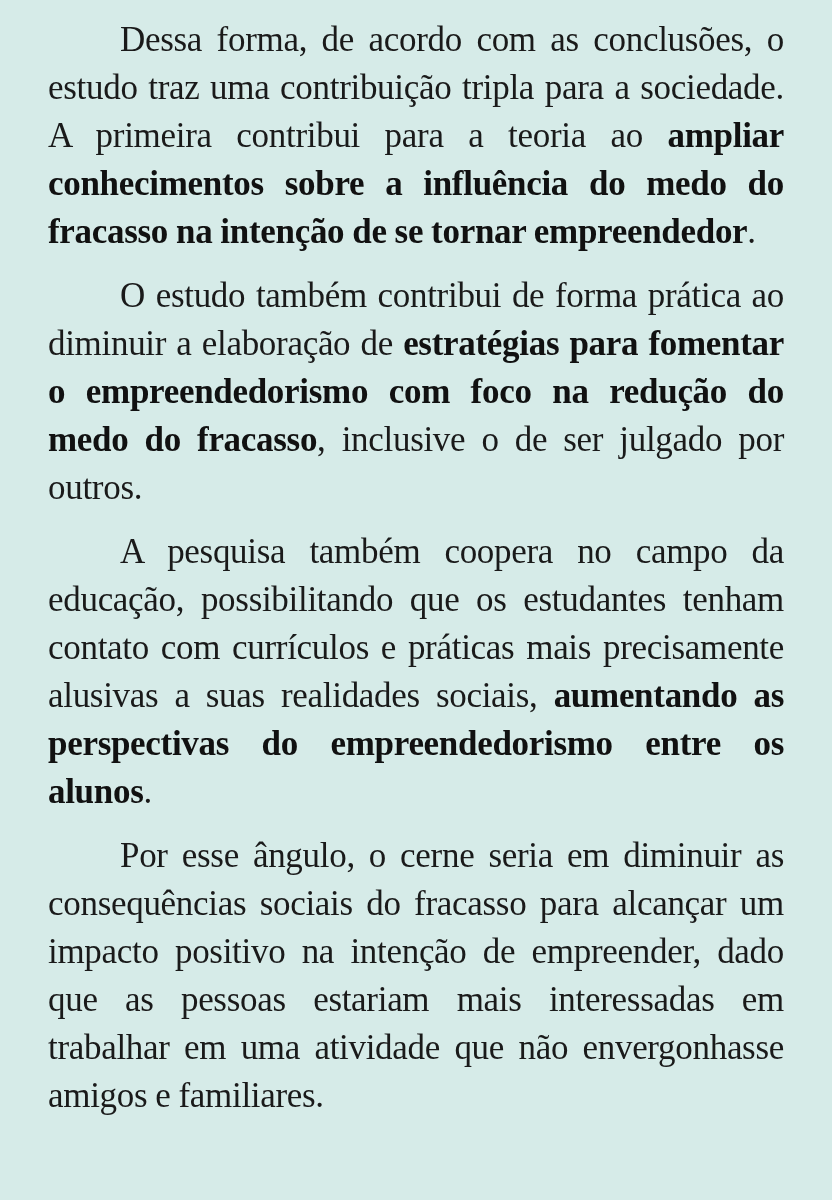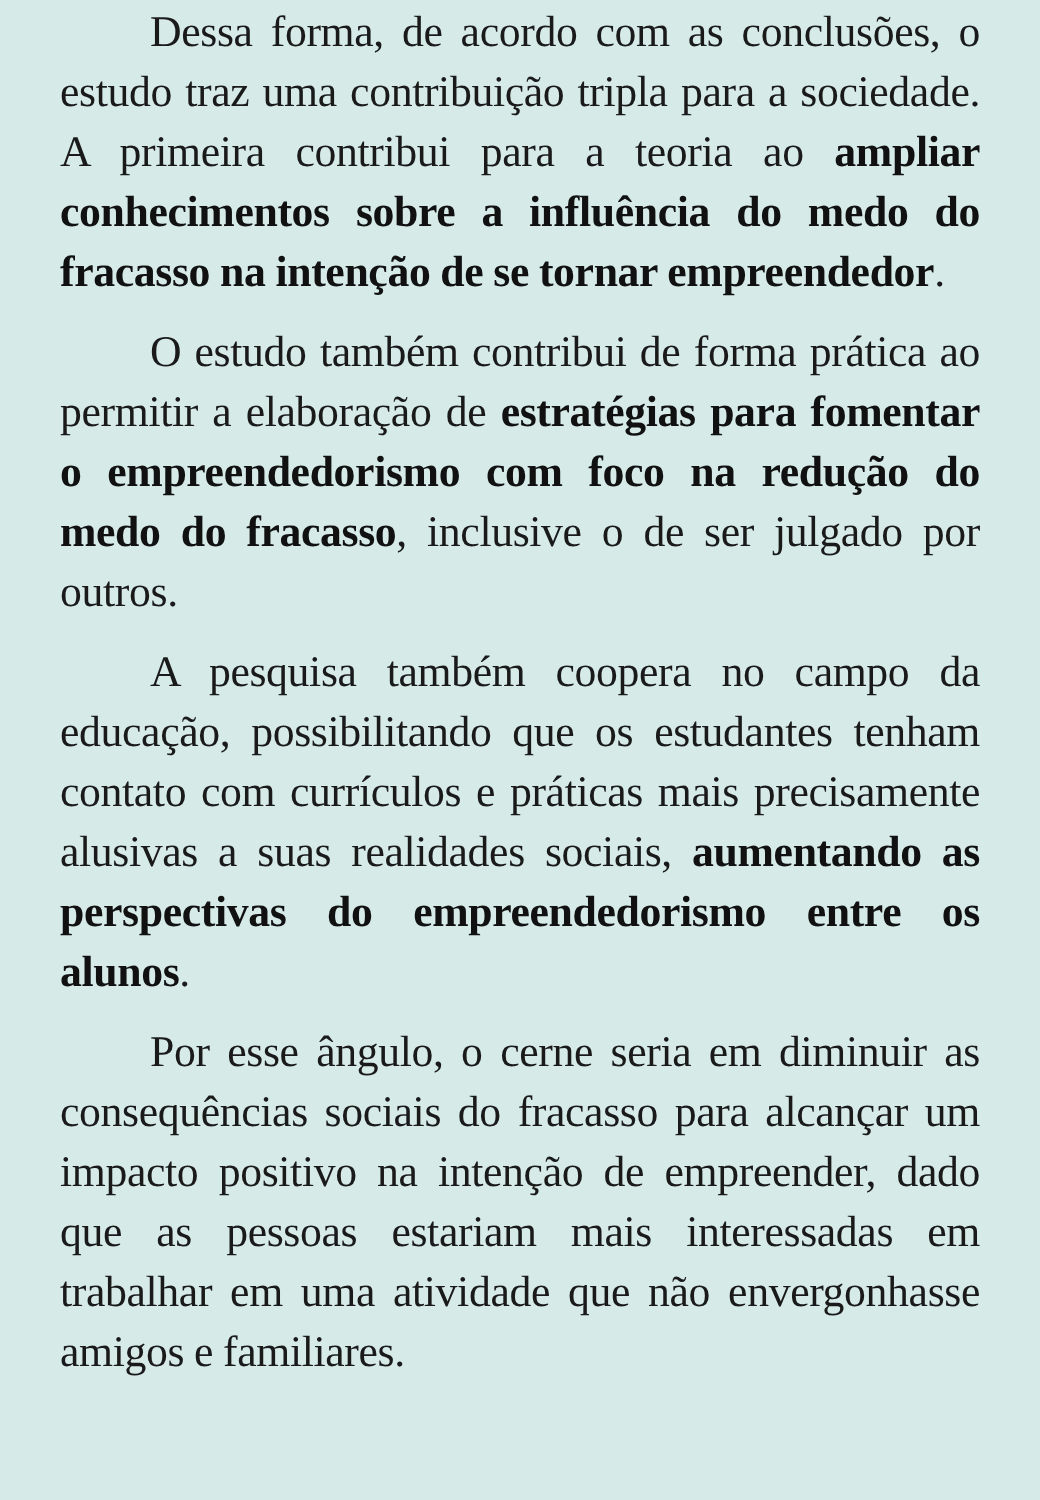--- a/index.html
+++ b/index.html
@@ -25,31 +25,31 @@
       letter-spacing: -0.3px;
       word-spacing: -0.5px;
     }
     .para {
       margin: 0 0 16px 0;
       text-align: justify;
       text-indent: 72px;
       hyphens: manual;
     }
     .para:first-child {
-      margin-top: 2px;
+      margin-top: 16px;
     }
     .bold {
       font-weight: bold;
       color: #111;
     }
   </style>
 </head>
 <body>
 
 <div class="page">
   <p class="para"><span>Dessa forma, de acordo com as conclusões, o estudo traz uma contribuição tripla para a so­ciedade. A primeira contribui para a teoria ao </span><span class="bold">ampliar conhecimentos sobre a influência do medo do fracasso na intenção de se tornar empreendedor</span><span>.</span></p>
 
-  <p class="para"><span>O estudo também contribui de forma práti­ca ao permitir a elaboração de </span><span class="bold">estratégias para fomentar o empreendedorismo com foco na redução do medo do fracasso</span><span>, inclusive o de ser julgado por outros.</span></p>
+  <p class="para"><span>O estudo também contribui de forma práti­ca ao diminuir a elaboração de </span><span class="bold">estratégias para fomentar o empreendedorismo com foco na redução do medo do fracasso</span><span>, inclusive o de ser julgado por outros.</span></p>
 
   <p class="para"><span>A pesquisa também coopera no campo da educação, possibilitando que os estudantes te­nham contato com currículos e práticas mais precisamente alusivas a suas realidades sociais, </span><span class="bold">aumentando as perspectivas do empreende­dorismo entre os alunos</span><span>.</span></p>
 
   <p class="para"><span>Por esse ângulo, o cerne seria em diminuir as consequências sociais do fracasso para al­cançar um impacto positivo na intenção de em­preender, dado que as pessoas estariam mais in­teressadas em trabalhar em uma atividade que não envergonhasse amigos e familiares.</span></p>
 </div>
 
 </body></html>

